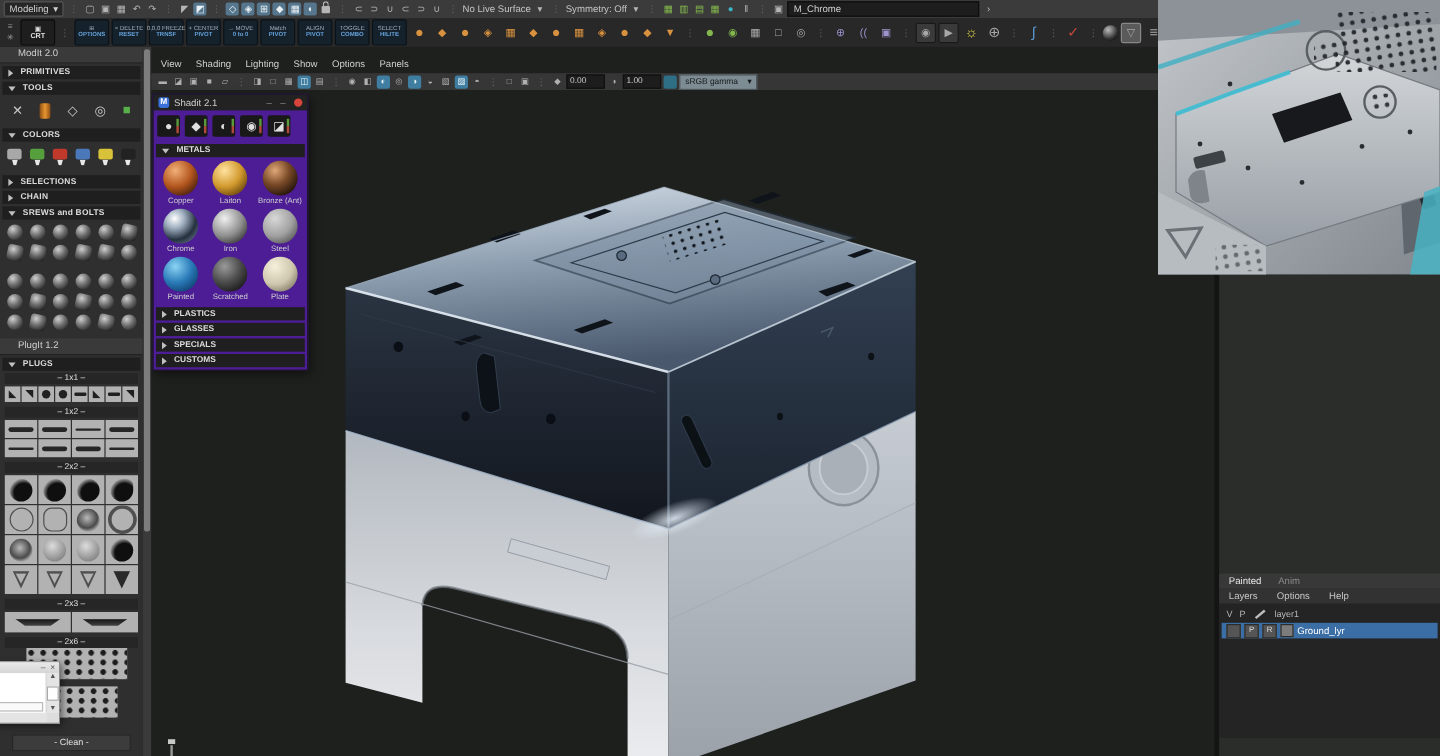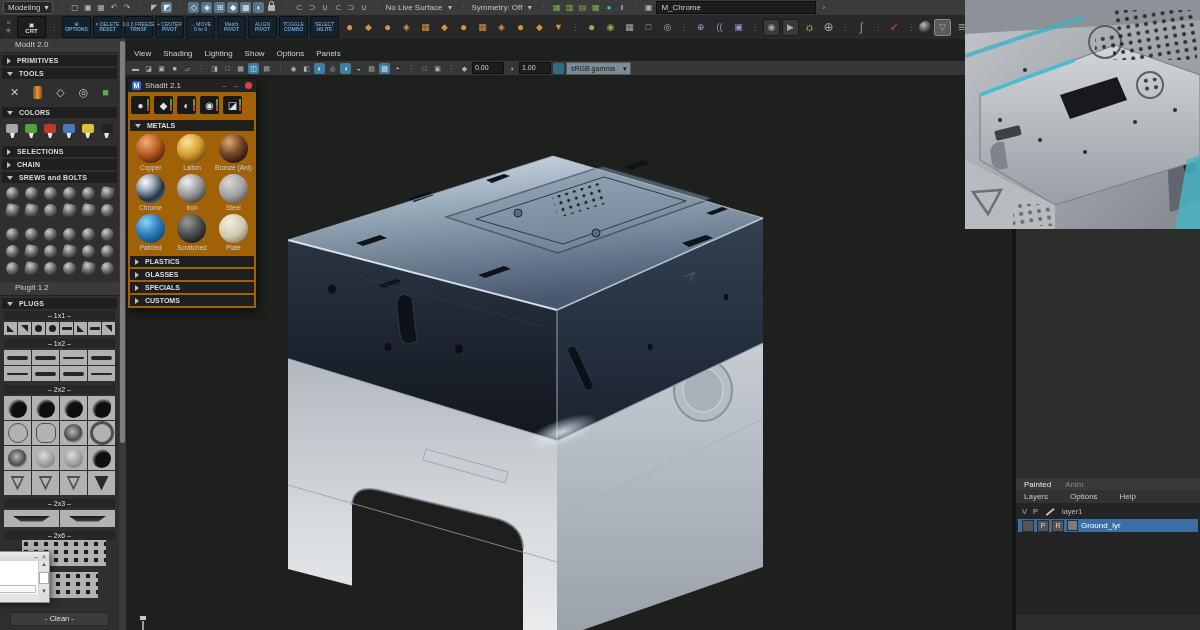--- a/index.html
+++ b/index.html
@@ -100,21 +100,21 @@
   .vi.hl{background:#3f7ea0;border-radius:2px;color:#eaf4fa;}
   .vfield{background:#1d1d1d;border:1px solid #101010;color:#cfcfcf;width:26px;height:10px;
           line-height:10px;font-size:7px;padding:0 2px;}
   .vtsel{background:#7d8b93;color:#16181a;height:11px;line-height:11px;font-size:7px;
          padding:0 4px;display:flex;gap:8px;align-items:center;border:1px solid #51595e;}
   .gammabox{width:11px;height:11px;background:#2e6f86;border-radius:2px;}
   .axis{position:absolute;left:10px;bottom:6px;width:14px;height:16px;}
   .axis .y{position:absolute;left:6px;bottom:0;width:2px;height:11px;background:#9a9a9a;}
   .axis .c{position:absolute;left:4px;top:0;width:6px;height:4px;background:#c8c8c8;}
   
-  .shadit{position:absolute;left:1px;top:31px;width:128px;background:#a16207;
+  .shadit{position:absolute;left:1px;top:31px;width:128px;background:#4c1d95;
           border:1px solid #141414;box-shadow:2px 3px 8px rgba(0,0,0,.55);z-index:6;}
   .sh-title{height:13px;background:#222;display:flex;align-items:center;gap:4px;padding:0 4px;}
   .sh-logo{width:9px;height:9px;background:#3a6fd8;border-radius:2px;color:#fff;font-size:7px;
            font-weight:bold;text-align:center;line-height:9px;}
   .sh-name{font-size:8px;color:#cfcfcf;flex:1;}
   .sh-dash{color:#8a8a8a;font-size:8px;margin-right:3px;}
   .sh-close{width:7px;height:7px;border-radius:50%;background:#d8453a;}
   .sh-tools{display:flex;gap:4px;padding:4px 3px;}
   .sh-tool{width:19px;height:18px;background:#191919;border-radius:2px;display:flex;align-items:center;
            justify-content:center;color:#e0e0e0;font-size:10px;position:relative;}
@@ -136,21 +136,21 @@
   .sh-sec{height:11px;background:#1f1f1f;margin:2px 2px 0;display:flex;align-items:center;gap:6px;
           padding:0 5px;color:#dcdcdc;font-weight:bold;font-size:7px;}
   
   .preview{position:absolute;left:965px;top:0;width:235px;height:229px;z-index:7;overflow:hidden;}
   
   .rdivider{position:absolute;left:1012px;top:39px;width:4px;bottom:0;background:#141414;z-index:2;}
   .rpanel{position:absolute;left:1016px;top:229px;right:0;bottom:0;background:#2b2d2b;z-index:2;}
   .layers{position:absolute;left:0;right:0;top:249px;}
   .ltabs{display:flex;gap:14px;background:#383838;height:12px;align-items:center;padding:0 8px;font-size:8px;}
   .ltab.active{color:#e8e8e8;} .ltab{color:#8a8a8a;}
-  .lmenu{display:flex;gap:22px;height:13px;align-items:center;padding:0 8px;font-size:8px;color:#c6c6c6;background:#323232;}
+  .lmenu{display:flex;gap:16px;height:13px;align-items:center;padding:0 8px;font-size:8px;color:#c6c6c6;background:#323232;}
   .llist{background:#242424;min-height:110px;padding-top:2px;}
   .lhead{display:flex;align-items:center;gap:6px;height:13px;padding:0 6px;font-size:7.5px;color:#b8b8b8;}
   .pencil{width:10px;height:1.5px;background:#bdbdbd;transform:rotate(-40deg);margin:0 1px;}
   .lrow{display:flex;align-items:center;gap:3px;height:13px;margin:1px 2px;background:#3a6ea5;padding:0 4px;}
   .lbox{width:10px;height:10px;background:#555;border:1px solid #2c2c2c;font-size:6.5px;color:#ddd;
         text-align:center;line-height:10px;}
   .lswatch{width:9px;height:9px;background:#7c7c7c;border:1px solid #2c2c2c;}
   .lname{font-size:8px;color:#fff;}
   
   .miniwin{position:absolute;left:-6px;top:551px;width:54px;height:50px;background:#f2f2f2;

